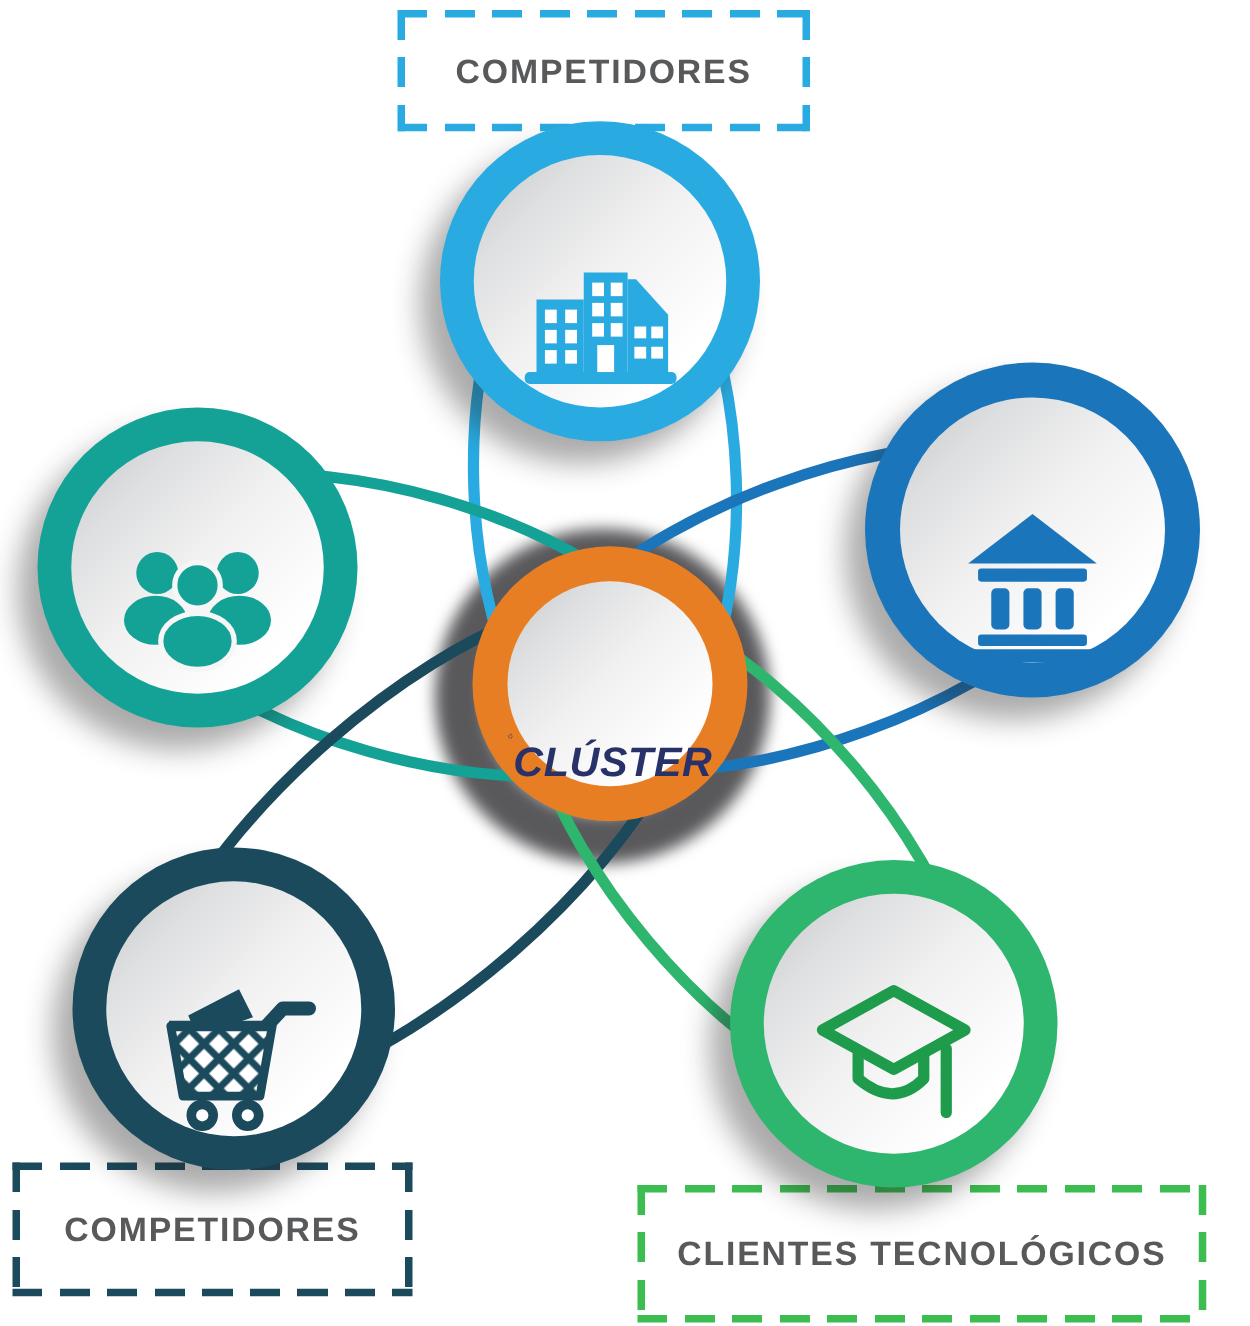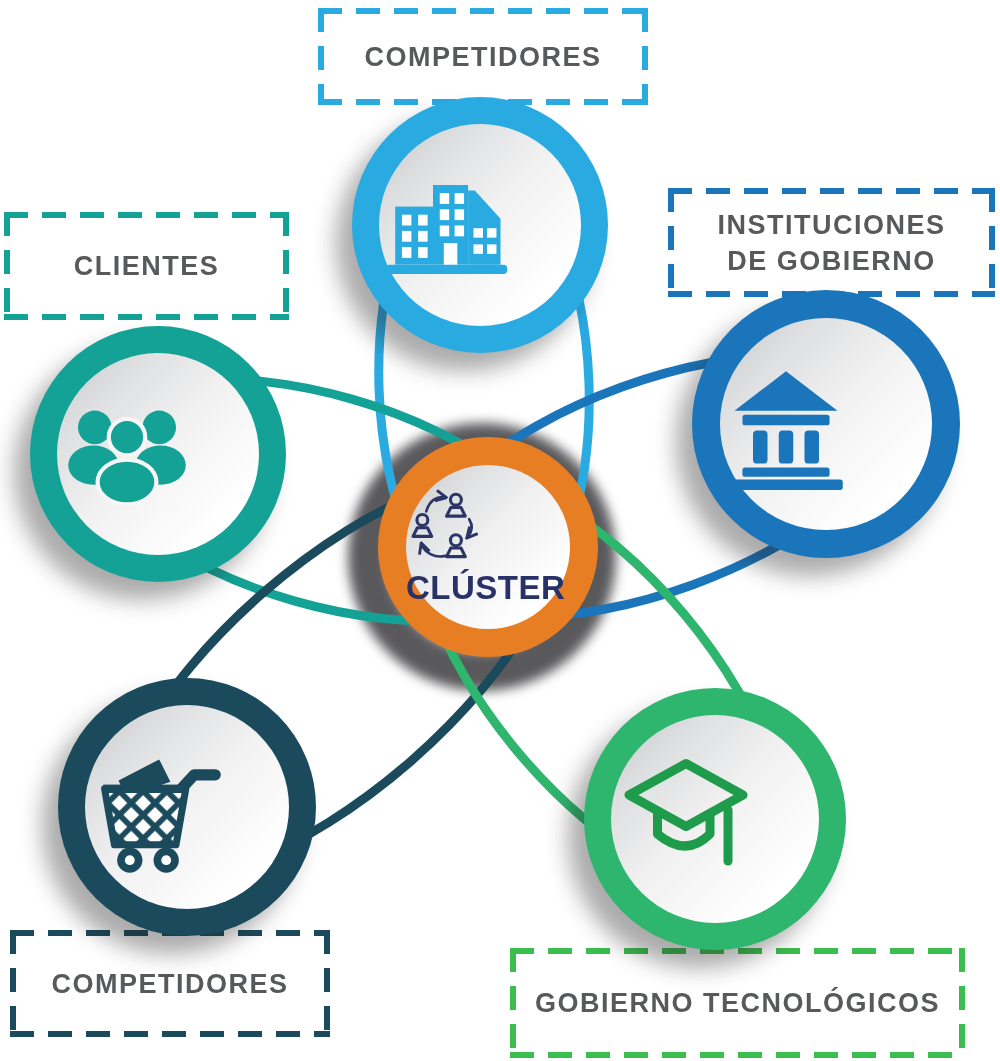--- a/index.html
+++ b/index.html
@@ -35,21 +35,21 @@
     filter:blur(6px);
   }
   
   .node{
     position:absolute;border-radius:50%;
     box-shadow:-16px 18px 22px rgba(35,35,35,0.38);
   }
   .node .inner{
     position:absolute;border-radius:50%;
     background:linear-gradient(135deg,#c6c7c9 0%,#dedfe0 22%,#f1f1f2 48%,#ffffff 82%);
-    display:flex;flex-direction:column;justify-content:center;align-items:flex-start;
+    display:flex;justify-content:center;align-items:flex-end;font-style:italic;
   }
   .n-top      {left:352px;top:97px;width:256px;height:256px;background:#29ABE2;}
   .n-right    {left:692px;top:290px;width:268px;height:268px;background:#1B75BB;}
   .n-left     {left:30px;top:326px;width:256px;height:256px;background:#14A297;}
   .n-bleft    {left:58px;top:678px;width:258px;height:258px;background:#1A4A5C;}
   .n-bright   {left:584px;top:688px;width:262px;height:262px;background:#2EB56E;}
   .n-top .inner, .n-left .inner, .n-bleft .inner, .n-bright .inner{inset:27px;}
   .n-right .inner{inset:28px;}
   .n-center{
     left:378px;top:437px;width:220px;height:220px;background:#E87E24;
@@ -63,35 +63,28 @@
 </style>
 </head>
 <body>
 
 <div class="stage">
 
   <div class="dash-box" style="left:318px;top:8px;width:330px;height:97px;--c:#29ABE2;">
     <span class="lbl">COMPETIDORES</span>
   </div>
 
-  <div class="dash-box" style="left:668px;top:188px;width:327px;height:109px;--c:#1B75BB;">
-    <span class="lbl">INSTITUCIONES</span>
-    <span class="lbl">DE GOBIERNO</span>
-  </div>
-
-  <div class="dash-box" style="left:4px;top:212px;width:285px;height:108px;--c:#14A297;">
-    <span class="lbl">CLIENTES</span>
-  </div>
+
 
   <div class="dash-box" style="left:10px;top:930px;width:320px;height:107px;--c:#1A4A5C;">
     <span class="lbl">COMPETIDORES</span>
   </div>
 
   <div class="dash-box" style="left:510px;top:948px;width:455px;height:110px;--c:#3BBD4F;">
-    <span class="lbl">GOBIERNO TECNOLÓGICOS</span>
+    <span class="lbl">CLIENTES TECNOLÓGICOS</span>
   </div>
 
   <div class="center-shadow"></div>
 
   <svg class="orbits" width="1000" height="1061" viewBox="0 0 1000 1061">
     <ellipse cx="484" cy="386" rx="105" ry="231" transform="rotate(-2 484 386)" fill="none" stroke-width="9" stroke="#29ABE2"></ellipse>
     <ellipse cx="657" cy="486" rx="250" ry="105" transform="rotate(-20 657 486)" fill="none" stroke-width="9" stroke="#1B75BB"></ellipse>
     <ellipse cx="323" cy="500" rx="242" ry="105" transform="rotate(16 323 500)" fill="none" stroke-width="9" stroke="#14A297"></ellipse>
     <ellipse cx="337" cy="677" rx="278" ry="112" transform="rotate(-41 337 677)" fill="none" stroke-width="9" stroke="#1A4A5C"></ellipse>
     <ellipse cx="601" cy="683" rx="250" ry="108" transform="rotate(50 601 683)" fill="none" stroke-width="9" stroke="#2EB56E"></ellipse>

